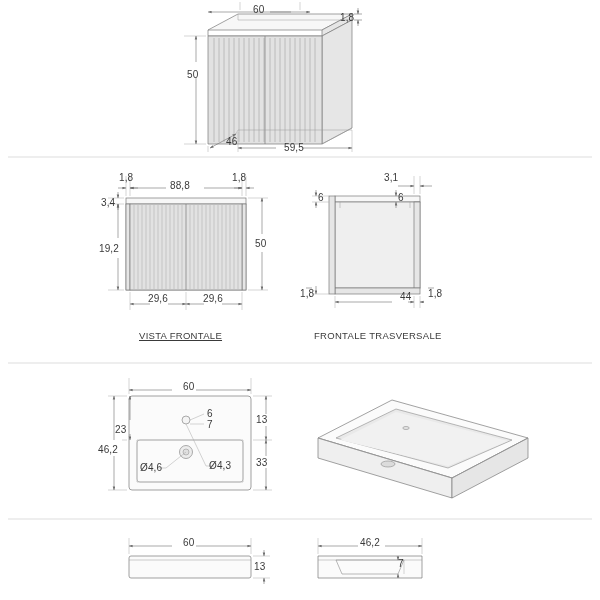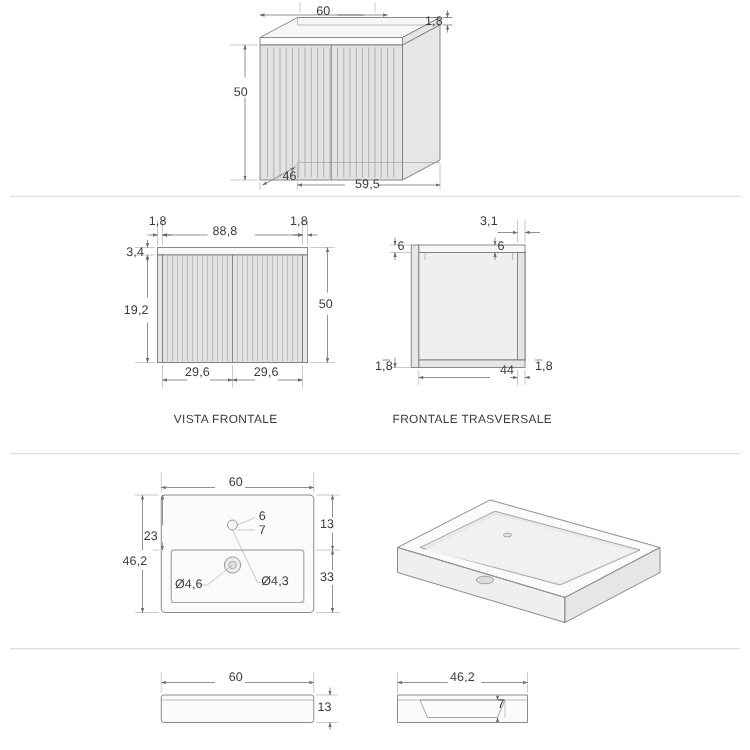--- a/index.html
+++ b/index.html
@@ -390,16 +390,16 @@
   <span class="lbl" style="left:256px; top:457px;">33</span>
   <span class="lbl" style="left:140px; top:462px;">Ø4,6</span>
   <span class="lbl" style="left:209px; top:460px;">Ø4,3</span>
 
   <span class="lbl" style="left:183px; top:537px;">60</span>
   <span class="lbl" style="left:254px; top:561px;">13</span>
 
   <span class="lbl" style="left:360px; top:537px;">46,2</span>
   <span class="lbl" style="left:398px; top:558px;">7</span>
 
-  <span class="caption" style="left:139px; top:330px;">VISTA FRONTALE</span>
+  <span class="caption" style="left:139px; top:330px;text-decoration:underline;">VISTA FRONTALE</span>
   <span class="caption" style="left:314px; top:330px;">FRONTALE TRASVERSALE</span>
 
 </div>
 
 </body></html>

